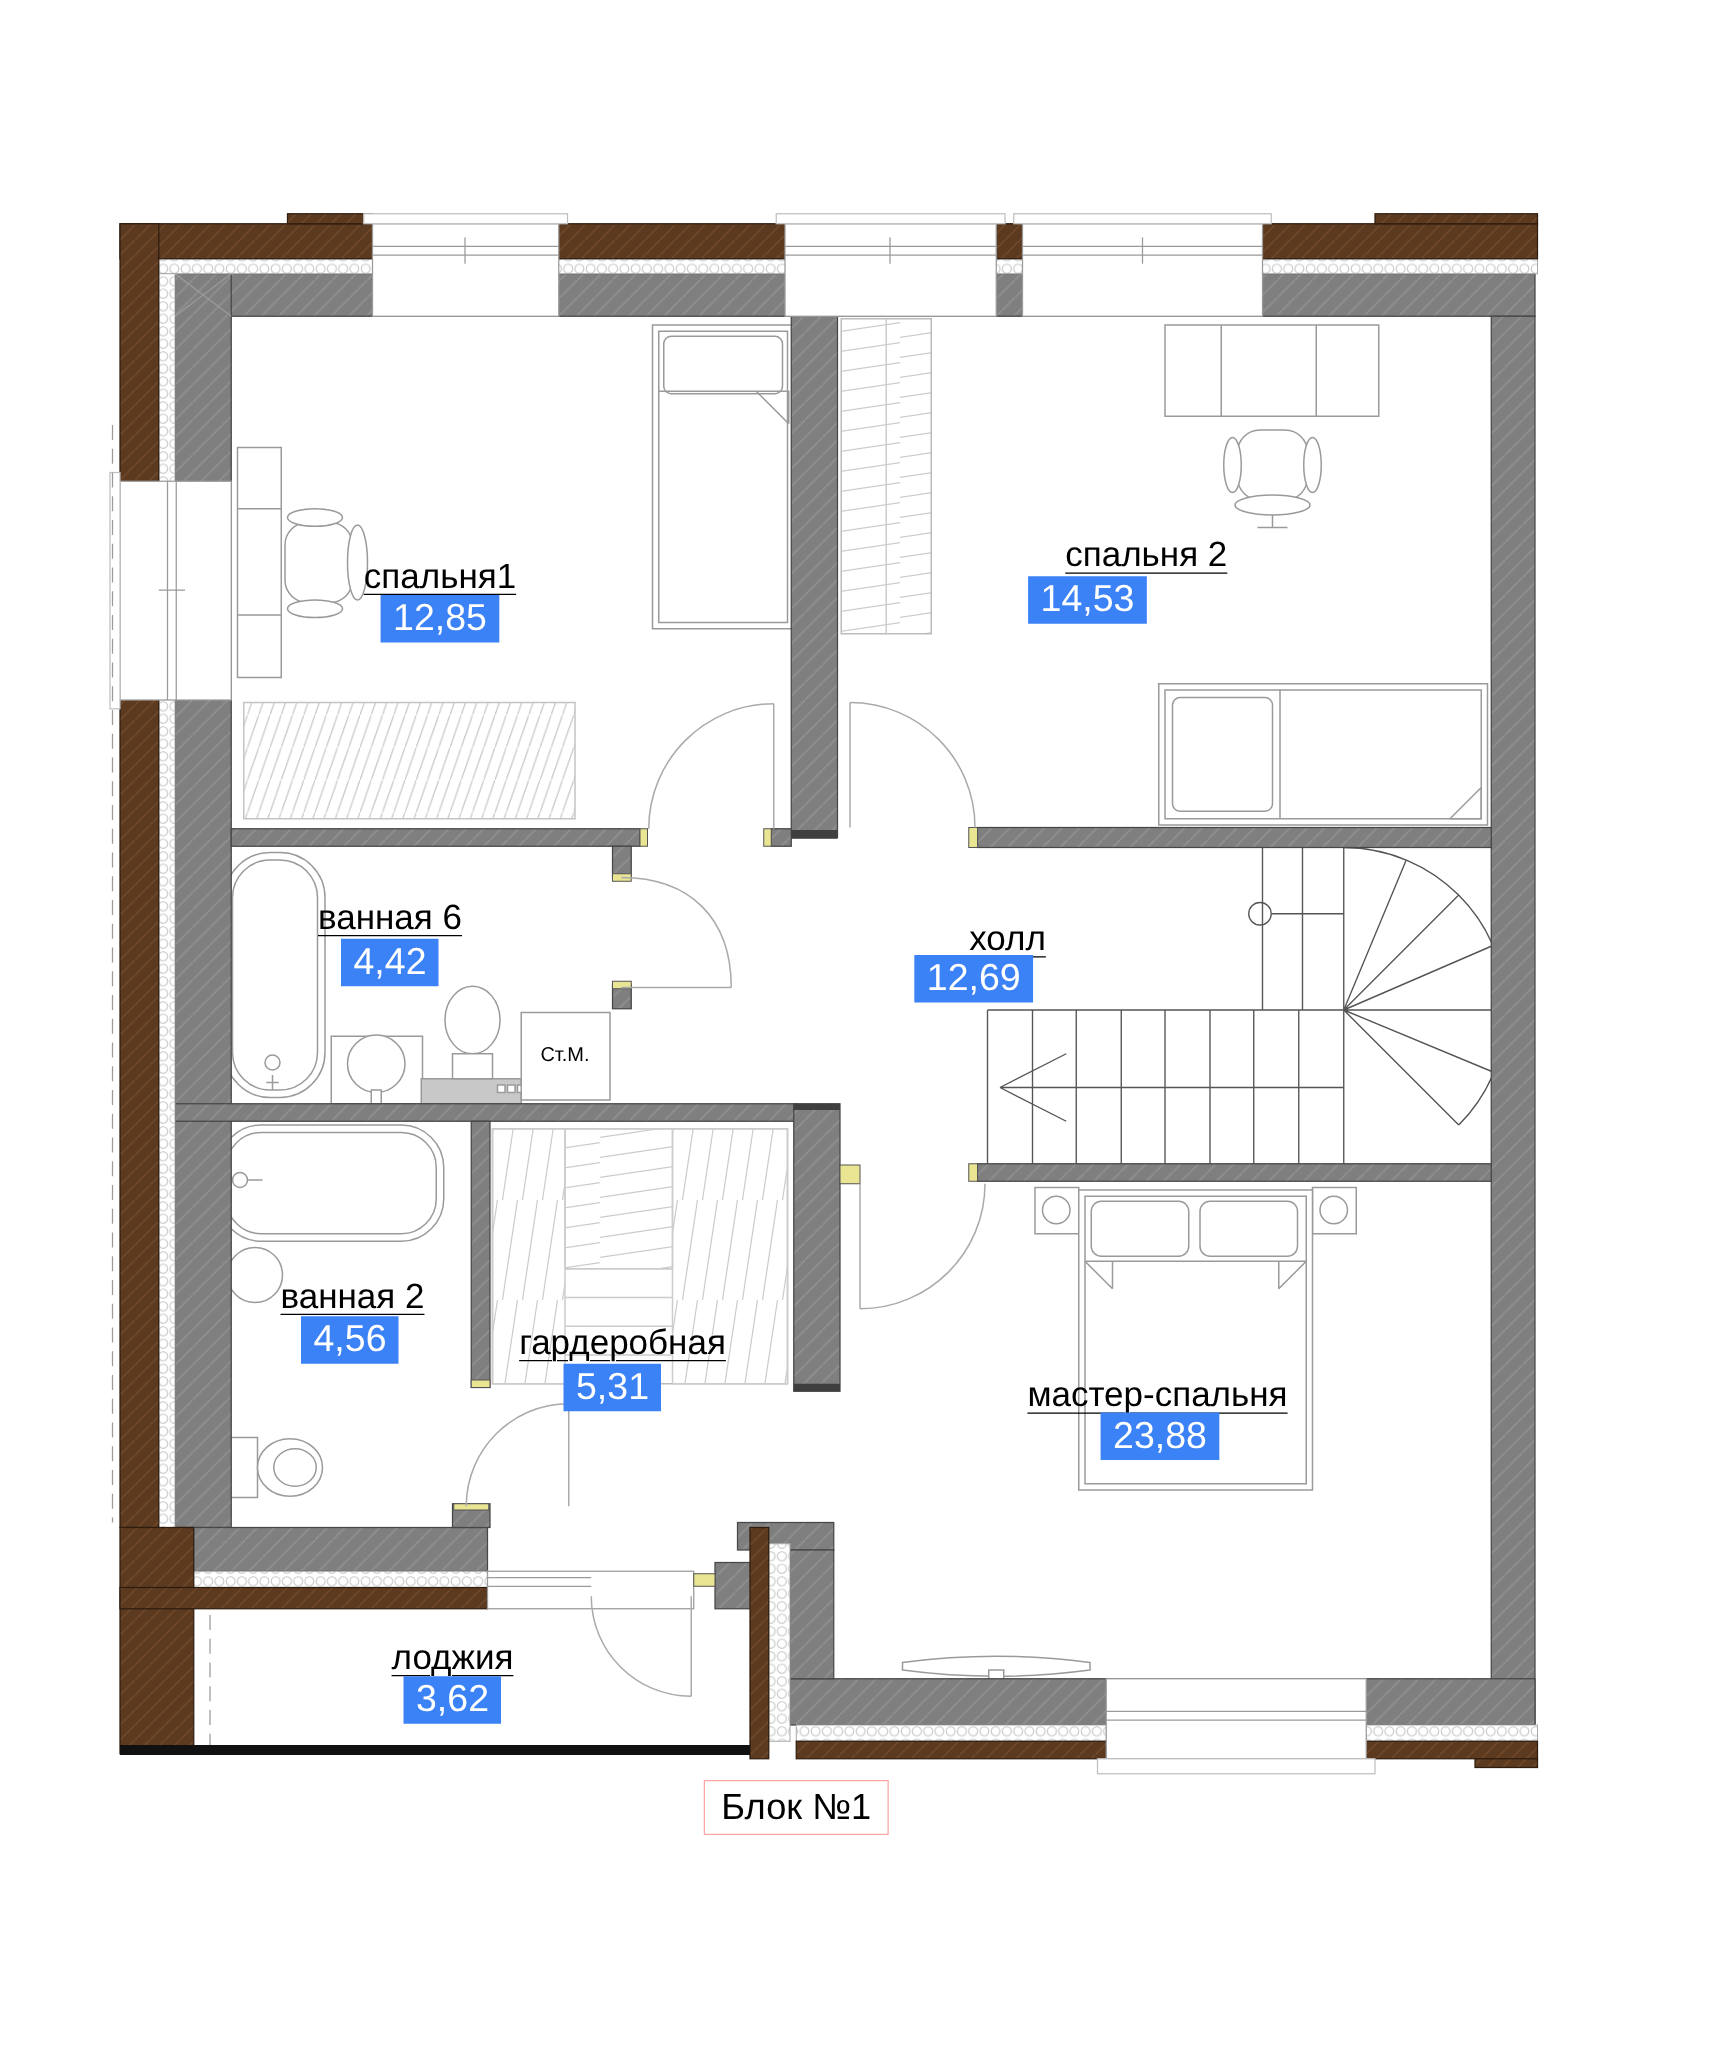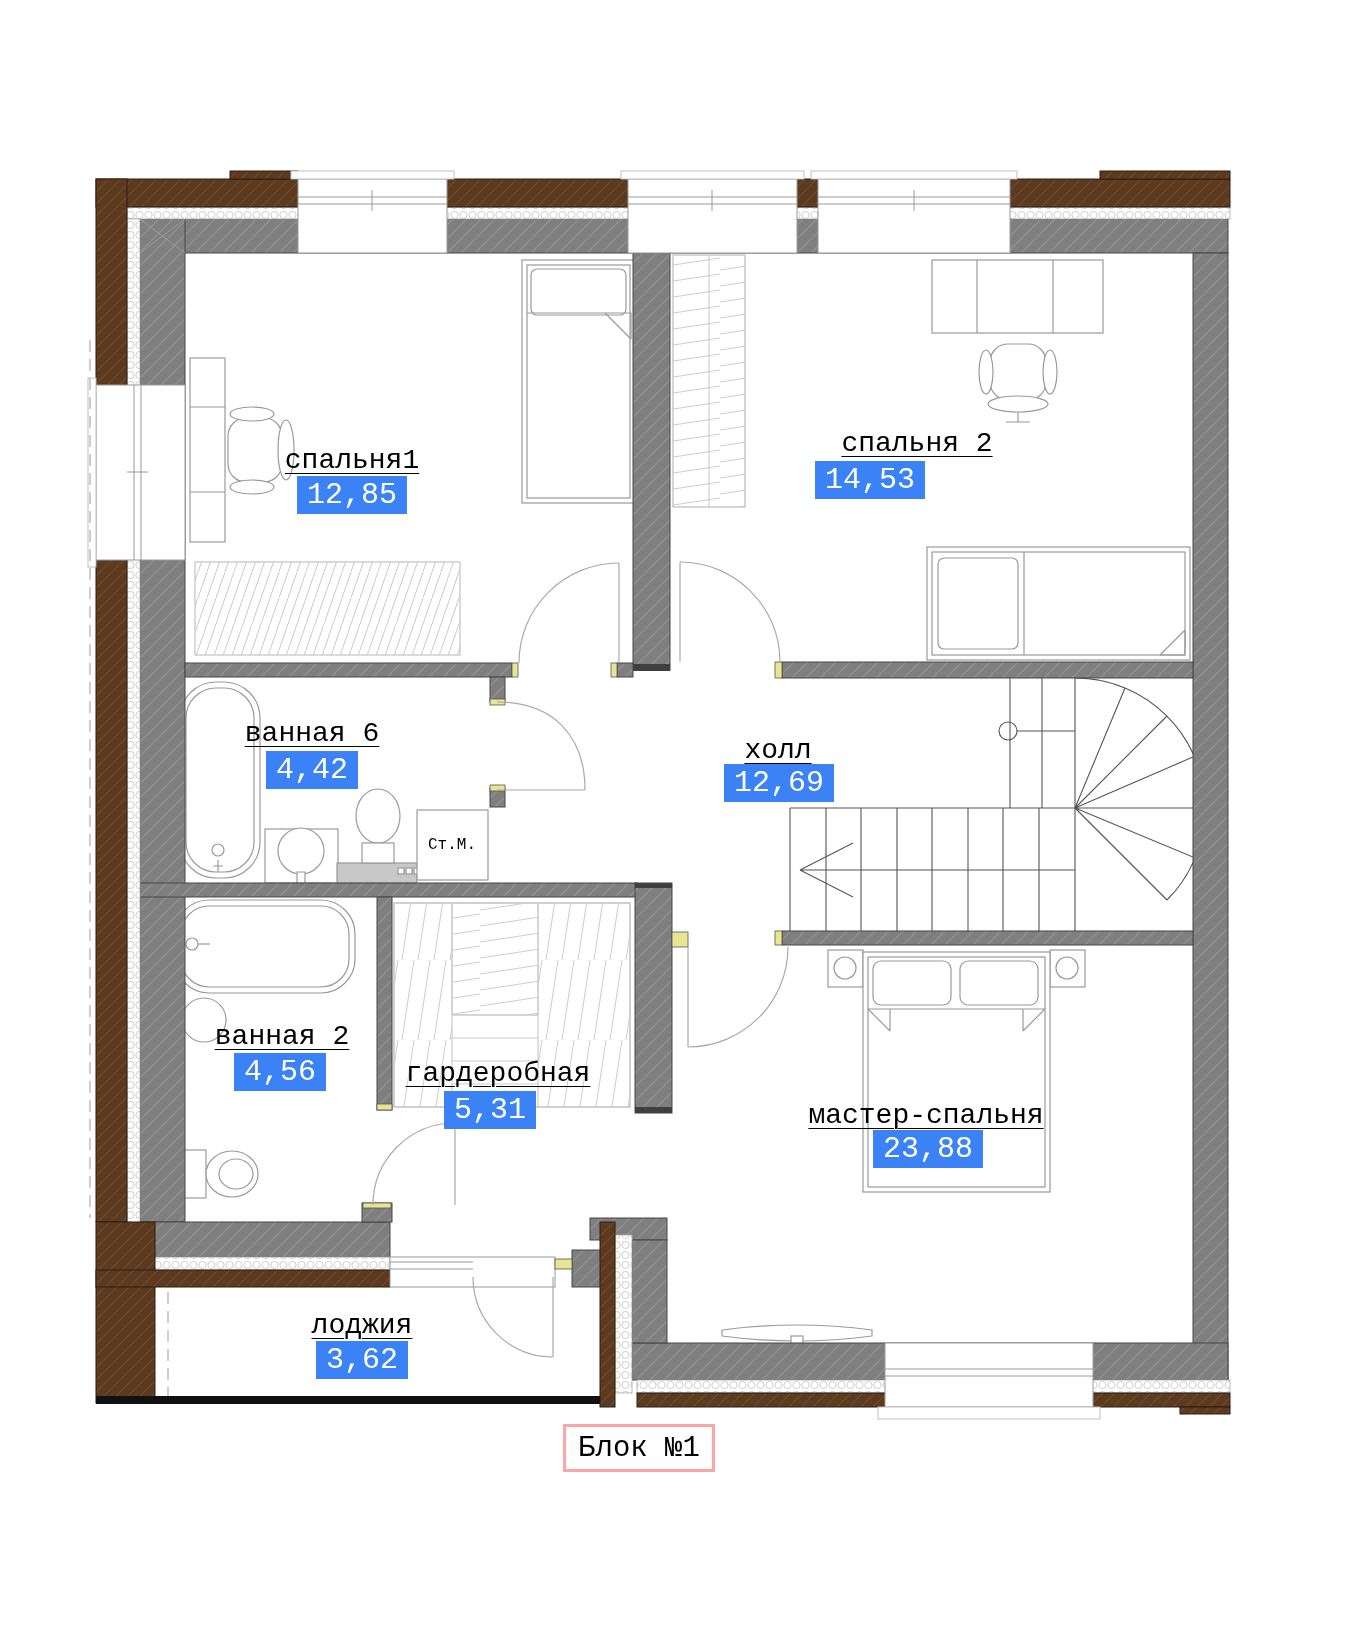--- a/index.html
+++ b/index.html
@@ -1,36 +1,36 @@
 <!DOCTYPE html>
 <html><head>
 <meta charset="utf-8">
 <style>
   html,body{margin:0;padding:0;background:#ffffff;}
   body{font-family:"Liberation Sans", sans-serif;}
-  #stage{position:relative;width:1367px;height:1647px;background:#fff;overflow:hidden;font-family:Liberation Mono, monospace;}
+  #stage{position:relative;width:1367px;height:1647px;background:#fff;overflow:hidden;}
   #plan-svg{position:absolute;left:0;top:0;}
   .room-label{position:absolute;transform:translateX(-50%);font-size:28px;color:#000;
     text-decoration:underline;text-underline-offset:5px;text-decoration-thickness:1px;
     white-space:nowrap;line-height:1;}
   .area-badge{position:absolute;transform:translateX(-50%);background:#3b82f6;color:#fff;
     font-size:30px;line-height:1.2;padding:1px 10px;white-space:nowrap;}
   
   .rl0{left:352px;top:447px}.rb0{left:352px;top:476px}
   .rl1{left:917px;top:430px}.rb1{left:870px;top:461px}
   .rl2{left:312px;top:720px}.rb2{left:312px;top:751px}
-  .rl3{left:778px;top:737px}.rb3{left:779px;top:764px}
+  .rl3{left:806px;top:737px}.rb3{left:779px;top:764px}
   .rl4{left:282px;top:1023px}.rb4{left:280px;top:1053px}
   .rl5{left:498px;top:1060px}.rb5{left:490px;top:1091px}
   .rl6{left:926px;top:1102px}.rb6{left:928px;top:1130px}
   .rl7{left:362px;top:1312px}.rb7{left:362px;top:1341px}
   #wm-label{position:absolute;left:452px;top:836px;transform:translateX(-50%);
     font-size:16px;color:#000000;}
   #block-badge{position:absolute;left:563px;top:1424px;width:146px;height:42px;
-    border:3px solid #fca5a5;display:flex;align-items:center;justify-content:center;
+    border:1px solid #fca5a5;display:flex;align-items:center;justify-content:center;
     font-size:29px;color:#000;background:#fff;}
 </style>
 </head>
 <body>
 
 <div id="stage">
 
 <svg id="plan-svg" width="1367" height="1647" viewBox="0 0 1367 1647">
   <defs>
     <pattern id="hGray" width="14" height="14" patternUnits="userSpaceOnUse">

